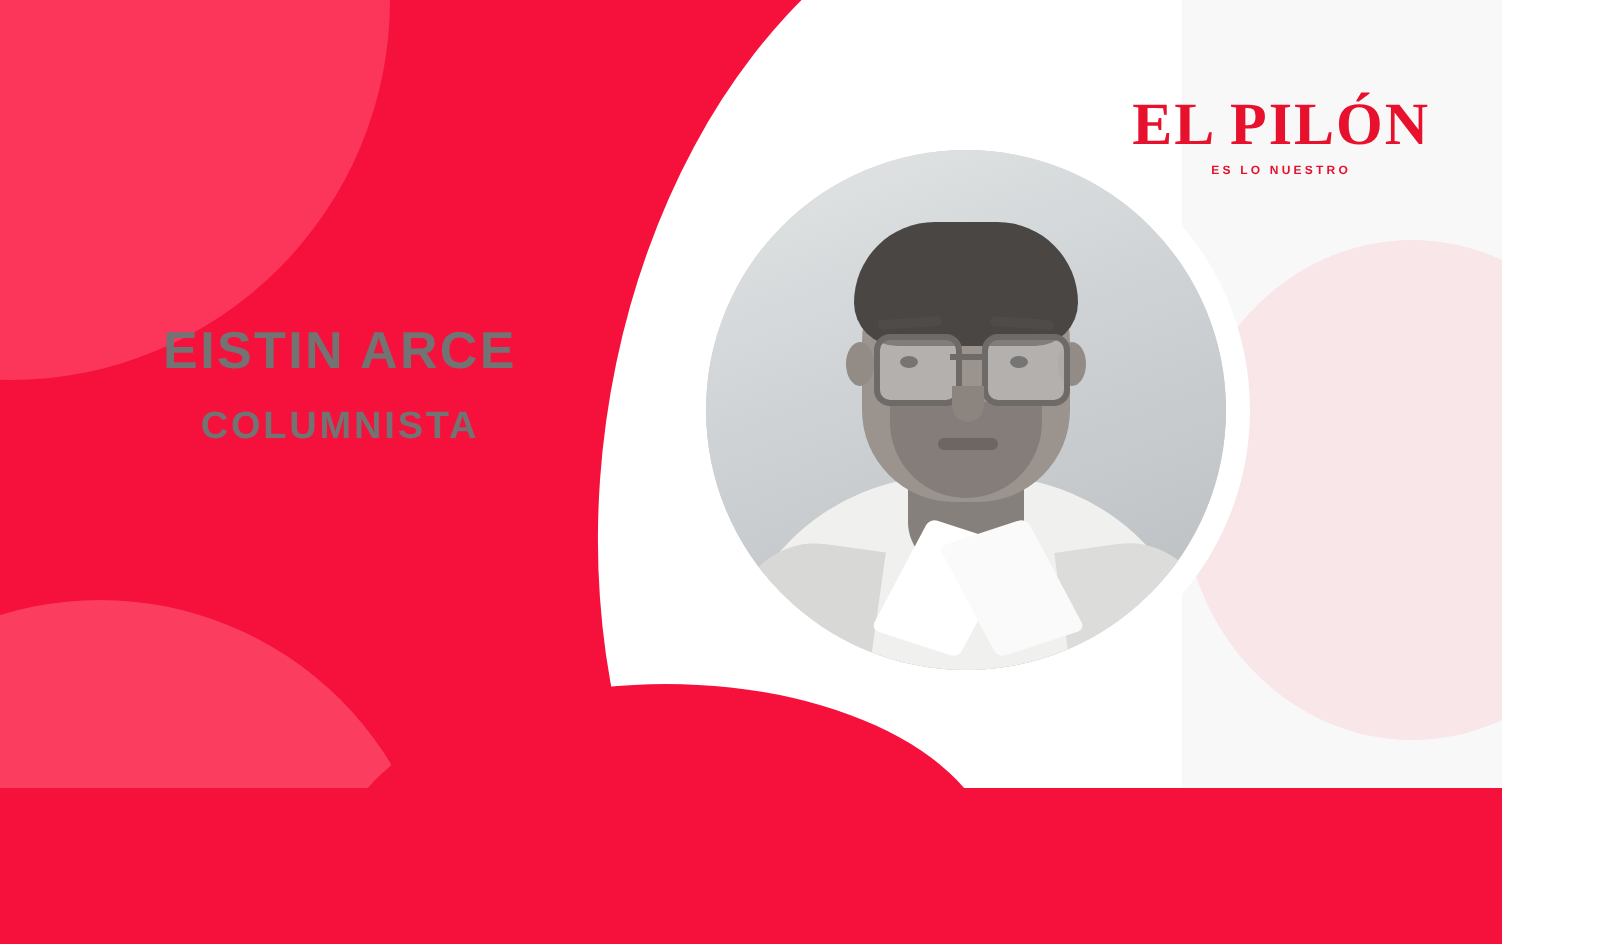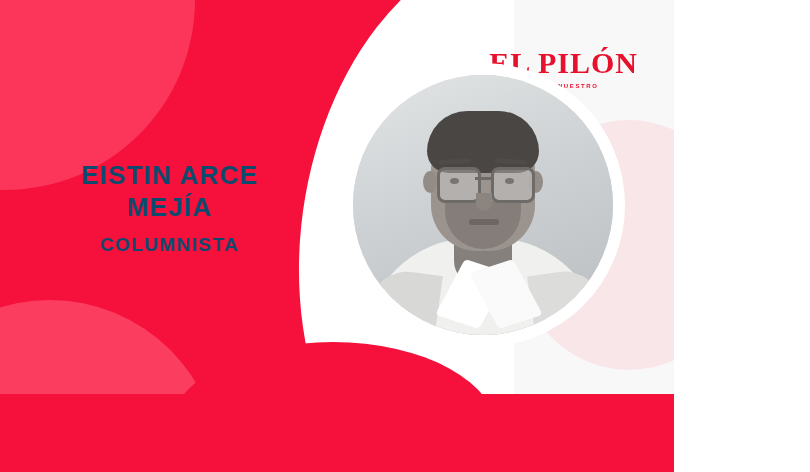--- a/index.html
+++ b/index.html
@@ -2,21 +2,21 @@
 <html><head>
 <meta charset="utf-8">
 <style>
   html, body {
     margin: 0;
     padding: 0;
     background: #ffffff;
   }
   .canvas {
     position: relative;
-    width: 674px;
+    width: 751px;
     height: 472px;
     overflow: hidden;
     background: #ffffff;
     font-family: "Liberation Sans", sans-serif;
   }
 
   
   .bg-white {
     position: absolute;
     inset: 0;
@@ -320,21 +320,21 @@
     background: rgba(74,70,68,0.28);
   }
 
   
   .name-block {
     position: absolute;
     left: 0;
     top: 160px;
     width: 340px;
     text-align: center;
-    color: #0c4a6e;
+    color: #737373;
   }
   .name {
     font-size: 26px;
     font-weight: bold;
     letter-spacing: 1.2px;
     line-height: 1.22;
     margin: 0;
     font-family: "Liberation Sans", sans-serif;
   }
   .role {
@@ -384,21 +384,20 @@
   <div class="grey-panel"></div>
   <div class="red-blob-right"></div>
 
   <div class="logo">
     <div class="logo-main">EL PILÓN</div>
     <div class="logo-sub">ES LO NUESTRO</div>
   </div>
 
   <div class="name-block">
     <div class="name">EISTIN ARCE</div>
-    <div class="name">MEJÍA</div>
     <div class="role">COLUMNISTA</div>
   </div>
 
   <div class="portrait-ring"></div>
   <div class="portrait">
     <div class="p-bg"></div>
     <div class="p-shoulders"></div>
     <div class="p-shoulder-shadowL"></div>
     <div class="p-shoulder-shadowR"></div>
     <div class="p-neck"></div>

